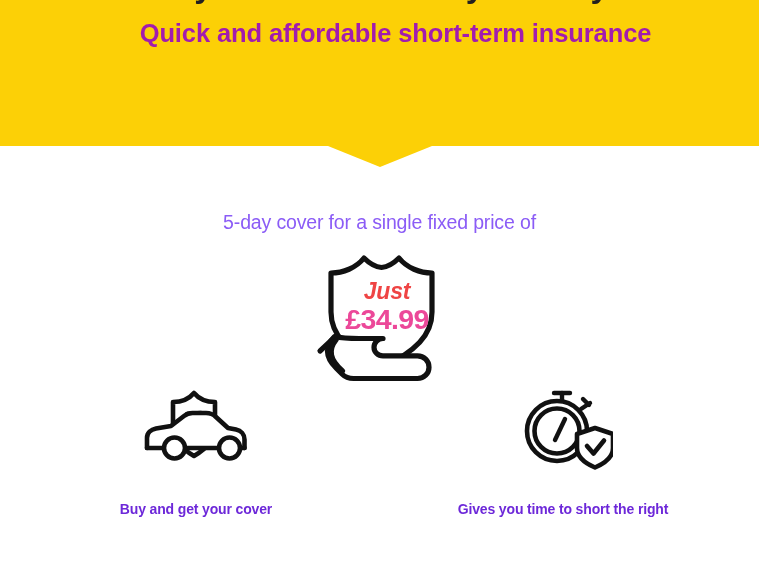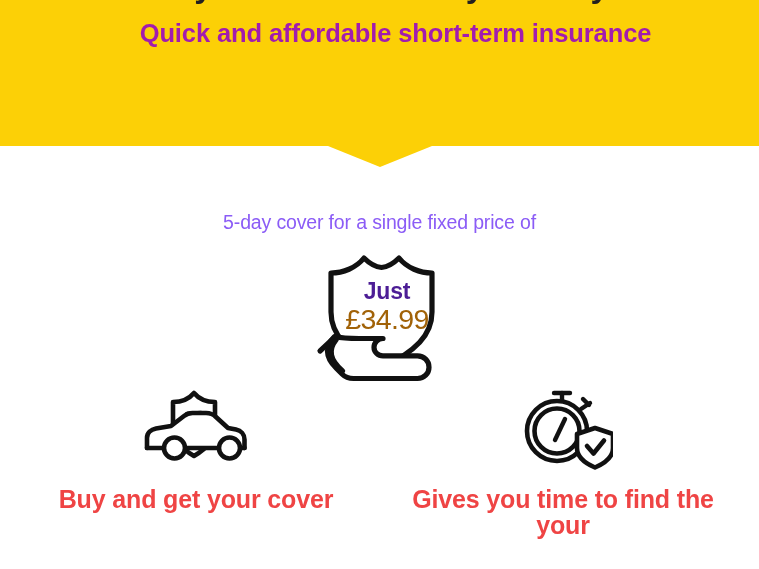--- a/index.html
+++ b/index.html
@@ -92,28 +92,29 @@
     position: absolute;
     left: 312px;
     top: 278px;
     width: 150px;
     text-align: center;
     pointer-events: none;
   }
   .shield-price .just {
     font-size: 23px;
     font-weight: bold;
-    color: #4c1d95;
+    color: #ef4444;
     line-height: 26px;
     letter-spacing: -0.2px;
+    font-style: italic;
   }
   .shield-price .amount {
     font-size: 28.5px;
-    font-weight: normal;
-    color: #a16207;
+    font-weight: bold;
+    color: #ec4899;
     line-height: 31px;
     letter-spacing: -0.6px;
   }
 
   
   .feature {
     position: absolute;
     top: 380px;
     width: 330px;
     text-align: center;
@@ -123,24 +124,24 @@
 
   .feature-icon {
     height: 92px;
     display: flex;
     align-items: center;
     justify-content: center;
   }
   .feature-icon svg { display: block; }
 
   .feature-caption {
-    margin-top: 14px;
-    font-size: 25px;
-    font-weight: bold;
-    color: #ef4444;
+    margin-top: 24px;
+    font-size: 14px;
+    font-weight: bold;
+    color: #6d28d9;
     line-height: 26px;
     letter-spacing: -0.15px;
   }
 </style>
 </head>
 <body>
 
 <div class="banner">
 
   <div class="banner-headline-clip">
@@ -255,15 +256,15 @@
                L82 46
                L100 52
                L100 66
                C100 74.5 92.5 81 82 85.5
                C71.5 81 64 74.5 64 66 Z" stroke="#111111" stroke-width="4.6" stroke-linejoin="round" fill="#ffffff"></path>
       <path d="M74 64 L80.5 71.5 L91 58.5" stroke="#111111" stroke-width="4.6" stroke-linecap="round" stroke-linejoin="round" fill="none"></path>
     </svg>
   </div>
 
   <div class="feature-caption">
-    <div>Gives you time to find the your</div>
+    <div>Gives you time to short the right</div>
   </div>
 </div>
 
 </body></html>

